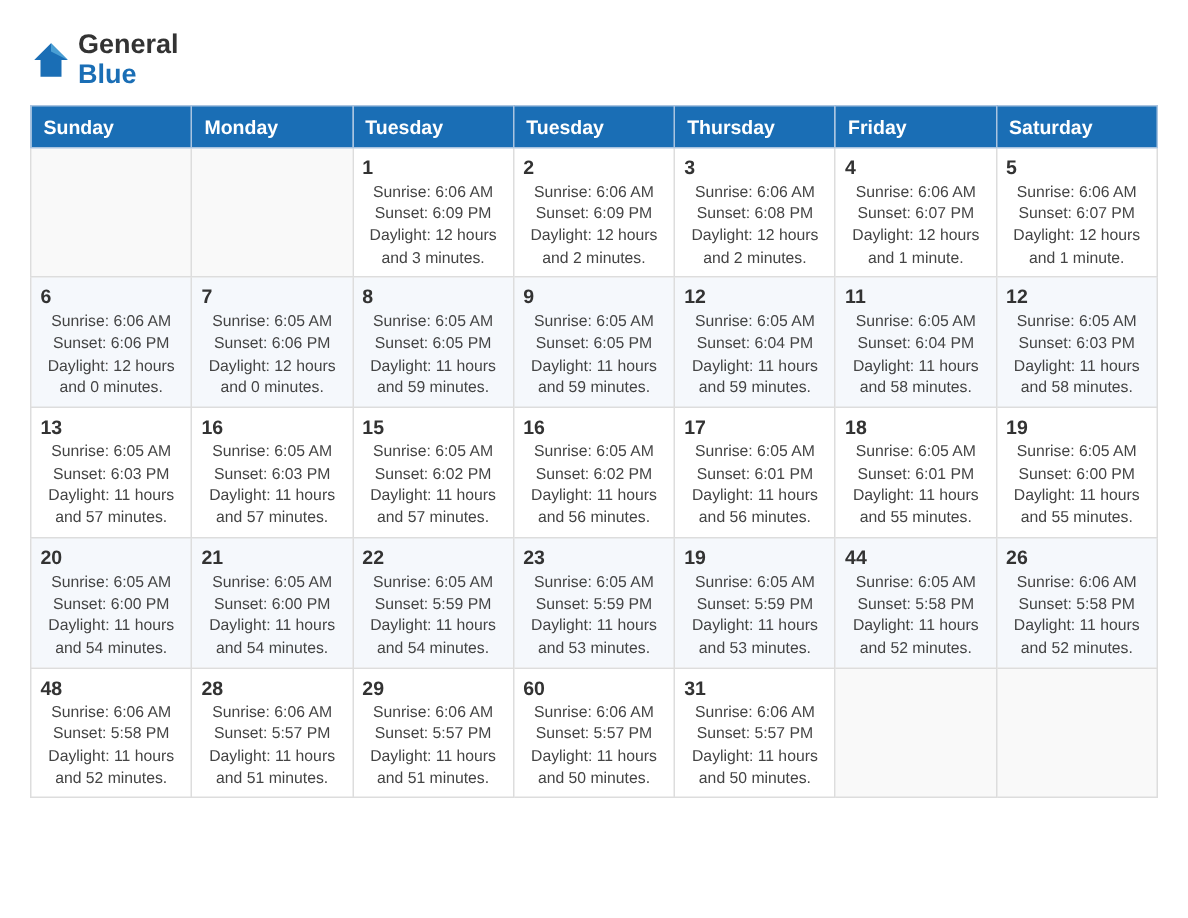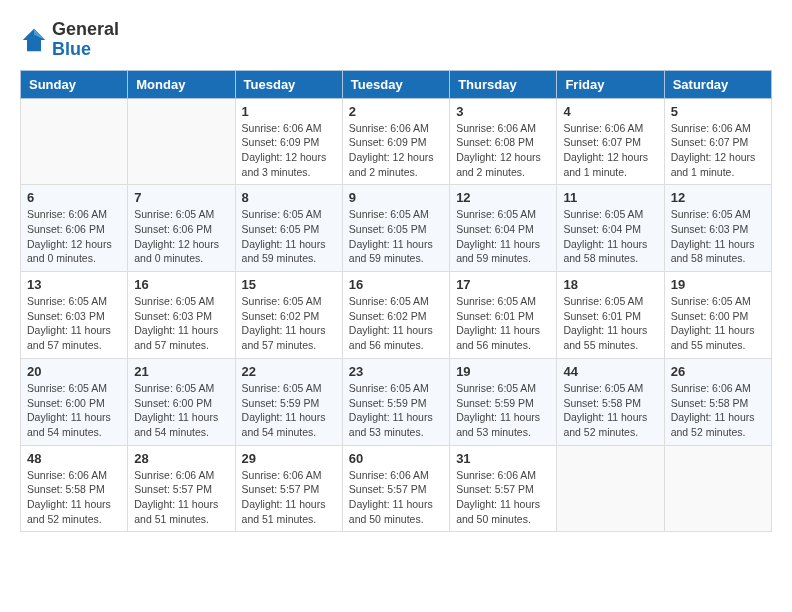--- a/index.html
+++ b/index.html
@@ -79,20 +79,21 @@
     .day-num {
       font-size: 13px;
       font-weight: bold;
       display: block;
       margin-bottom: 2px;
     }
     .day-info {
       font-size: 10.5px;
       line-height: 1.4;
       color: #444;
+      text-align: center;
     }
     .empty-cell {
       background: #f9f9f9 !important;
     }
   </style>
 </head>
 <body>
 
 <div class="header">
   <div class="logo">

